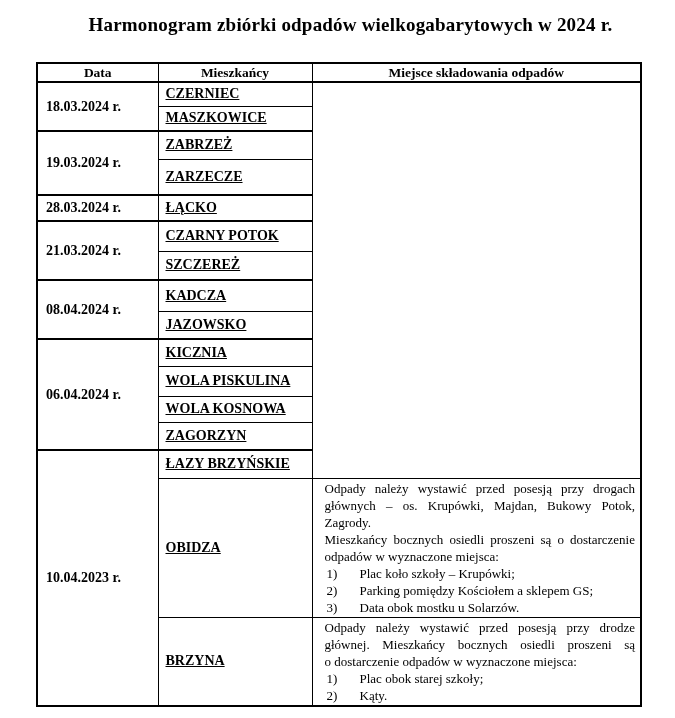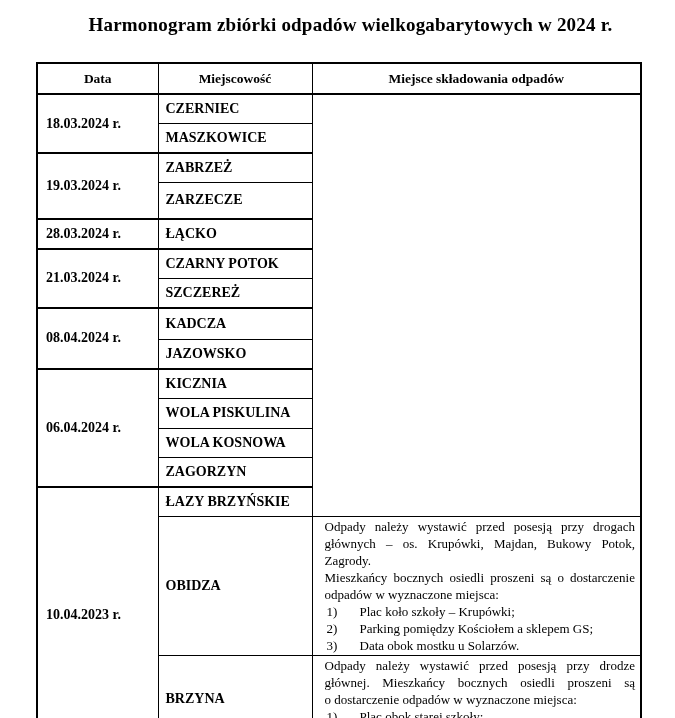--- a/index.html
+++ b/index.html
@@ -22,21 +22,21 @@
   table.sched-table {
     position: absolute;
     left: 36px; top: 62px;
     width: 604px;
     border-collapse: collapse;
     table-layout: fixed;
     border: 2px solid #000;
   }
   .sched-table th, .sched-table td {
     border: 1px solid #000;
-    padding: 6px;
+    padding: 0;
     overflow: hidden;
   }
   .sched-table thead th {
     border-bottom-width: 2px;
     font-size: 13.5px;
     font-weight: bold;
     text-align: center;
     height: 17px;
     line-height: 15px;
   }
@@ -51,20 +51,21 @@
     vertical-align: middle;
     padding-left: 8px;
     margin-top: 44px;
   }
   td.loc-cell {
     font-size: 14px;
     font-weight: bold;
     text-align: left;
     vertical-align: middle;
     padding-left: 7px;
+    text-decoration: underline;
   }
   td.place-empty { background: #ffffff; }
   td.note-cell {
     vertical-align: top;
     font-size: 13px;
     line-height: 17px;
     padding: 1px 5px 1px 12px;
   }
   .note-para { text-align: justify; }
   .note-item { display: flex; text-align: left; }
@@ -78,21 +79,21 @@
 
 <table class="sched-table">
   <colgroup>
     <col class="col-date">
     <col class="col-loc">
     <col class="col-place">
   </colgroup>
   <thead>
     <tr>
       <th>Data</th>
-      <th>Miejscowość</th>
+      <th>Mieszkańcy</th>
       <th>Miejsce składowania odpadów</th>
     </tr>
   </thead>
   <tbody>
     <tr style="height:24px">
       <td class="date-cell" rowspan="2">18.03.2024 r.</td>
       <td class="loc-cell">CZERNIEC</td>
       <td class="place-empty" rowspan="14"></td>
     </tr>
     <tr style="height:25px">

